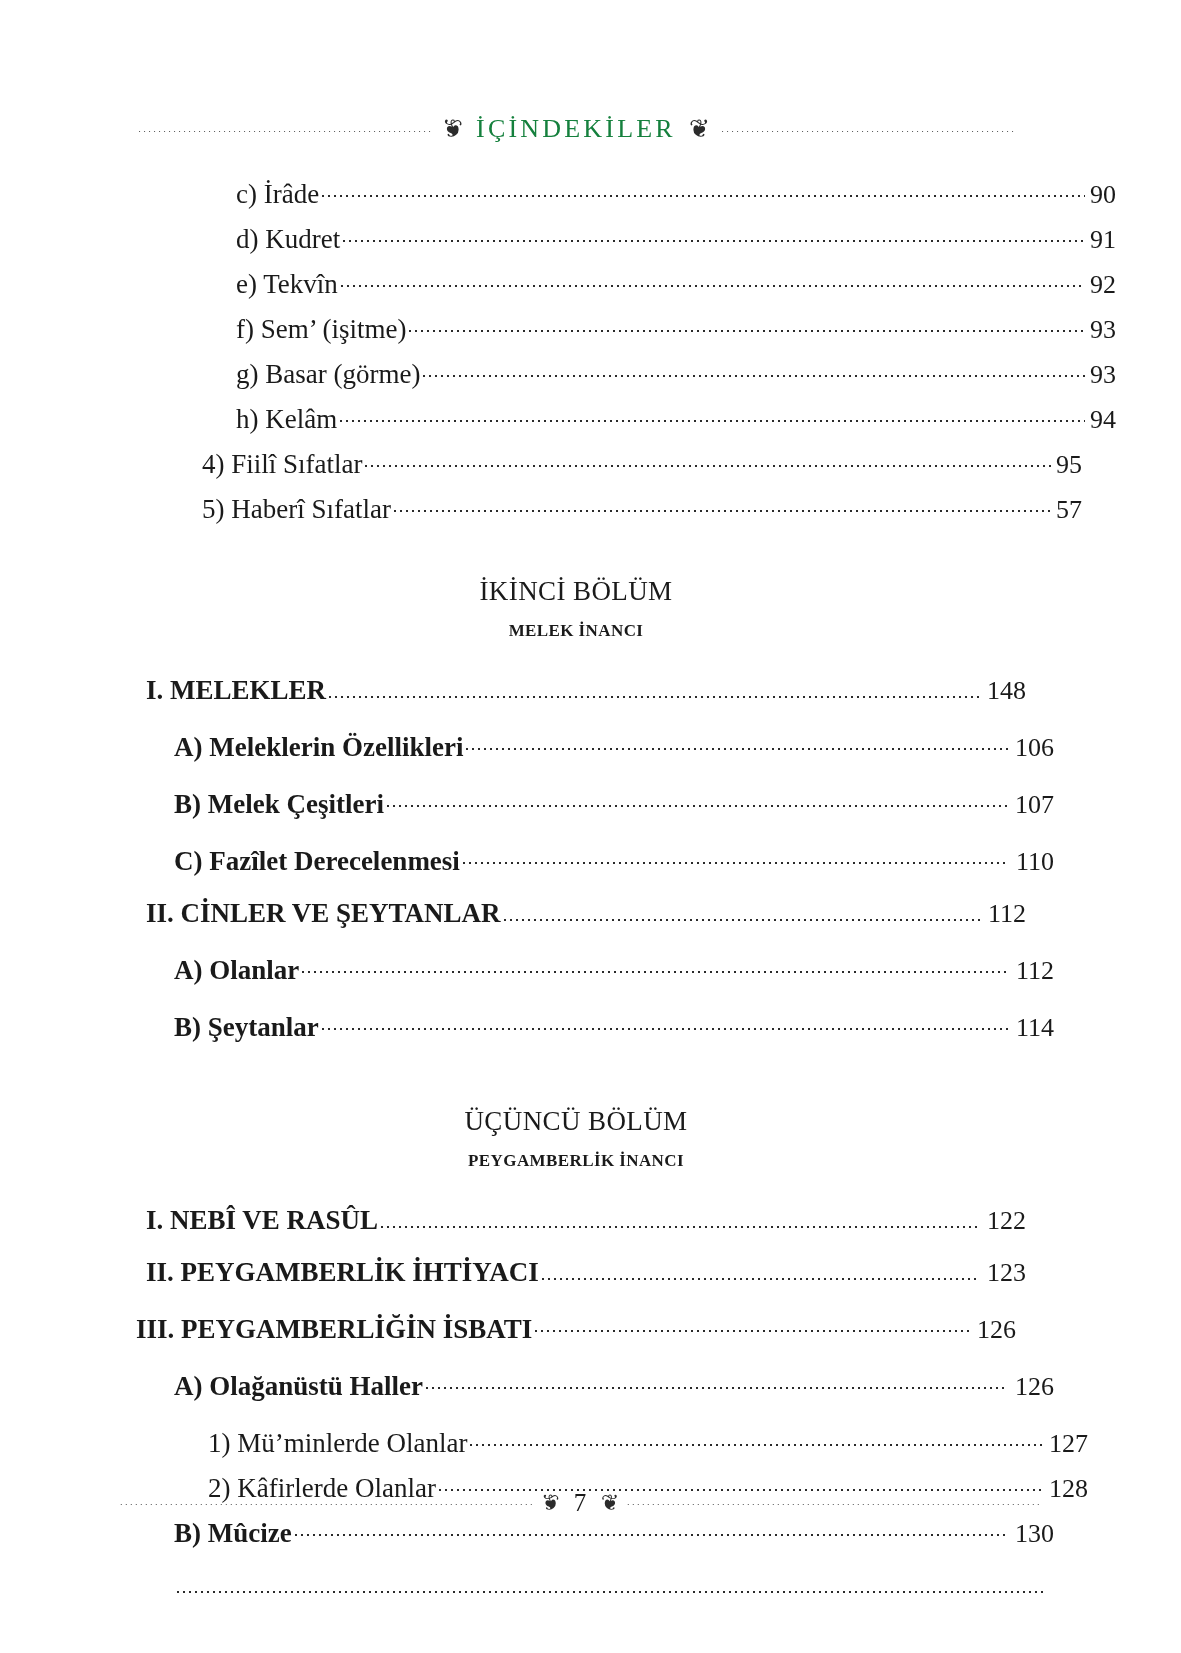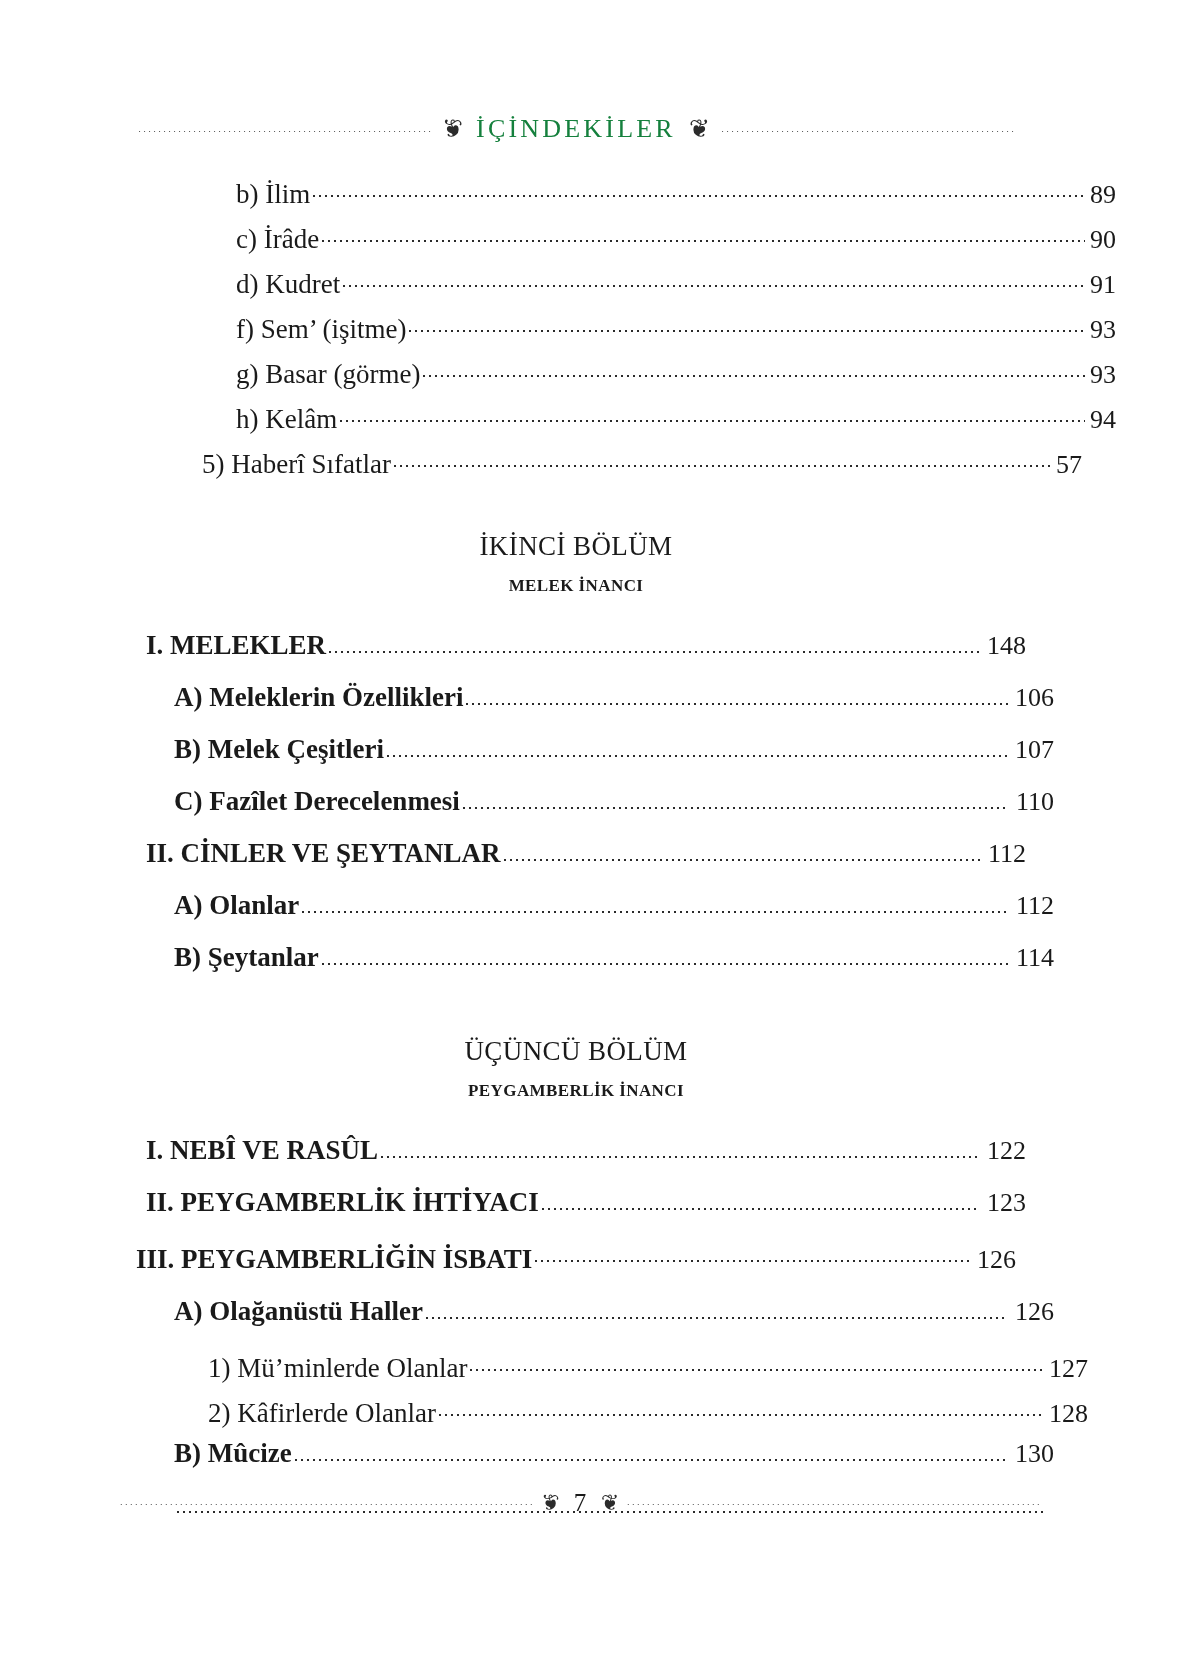--- a/index.html
+++ b/index.html
@@ -119,21 +119,21 @@
     line-height: 1.0;
     margin-bottom: 25px;
   }
   .lvl-bold .pg {
     font-weight: normal;
     font-size: 26px;
   }
   .lvl-bold .dots { margin-left: 1px; margin-right: 7px; }
 
   .ind-roman { padding-left: 10px; align-items: center; }
-  .ind-alpha { padding-left: 38px; align-items: flex-end; }
+  .ind-alpha { padding-left: 38px; }
 
   
   .part {
     text-align: center;
     margin: 2px;
   }
   .part .kicker {
     font-size: 27px;
     font-weight: normal;
     letter-spacing: 0.4px;
@@ -195,50 +195,55 @@
     <span class="orn left">❦</span>
     <span class="title">İÇİNDEKİLER</span>
     <span class="orn">❦</span>
     <span class="rule"></span>
   </div>
 
   <div class="toc">
 
     <div>
       <div class="row lvl-light ind-a">
-        <span class="label">b) İlim</span>
-        <span class="dots"></span>
-        <span class="pg">89</span>
-      </div>
-      <div class="row lvl-light ind-a">
         <span class="label">c) İrâde</span>
         <span class="dots"></span>
         <span class="pg">90</span>
       </div>
       <div class="row lvl-light ind-a">
         <span class="label">d) Kudret</span>
         <span class="dots"></span>
         <span class="pg">91</span>
       </div>
       <div class="row lvl-light ind-a">
+        <span class="label">e) Tekvîn</span>
+        <span class="dots"></span>
+        <span class="pg">92</span>
+      </div>
+      <div class="row lvl-light ind-a">
         <span class="label">f) Sem’ (işitme)</span>
         <span class="dots"></span>
         <span class="pg">93</span>
       </div>
       <div class="row lvl-light ind-a">
         <span class="label">g) Basar (görme)</span>
         <span class="dots"></span>
         <span class="pg">93</span>
       </div>
       <div class="row lvl-light ind-a">
         <span class="label">h) Kelâm</span>
         <span class="dots"></span>
         <span class="pg">94</span>
       </div>
 
+      <div class="row lvl-light ind-b">
+        <span class="label">4) Fiilî Sıfatlar</span>
+        <span class="dots"></span>
+        <span class="pg">95</span>
+      </div>
       <div class="row lvl-light ind-b">
         <span class="label">5) Haberî Sıfatlar</span>
         <span class="dots"></span>
         <span class="pg">57</span>
       </div>
     </div>
 
     <div class="sp-before-part"></div>
     <div class="part">
       <div class="kicker">İKİNCİ BÖLÜM</div>

